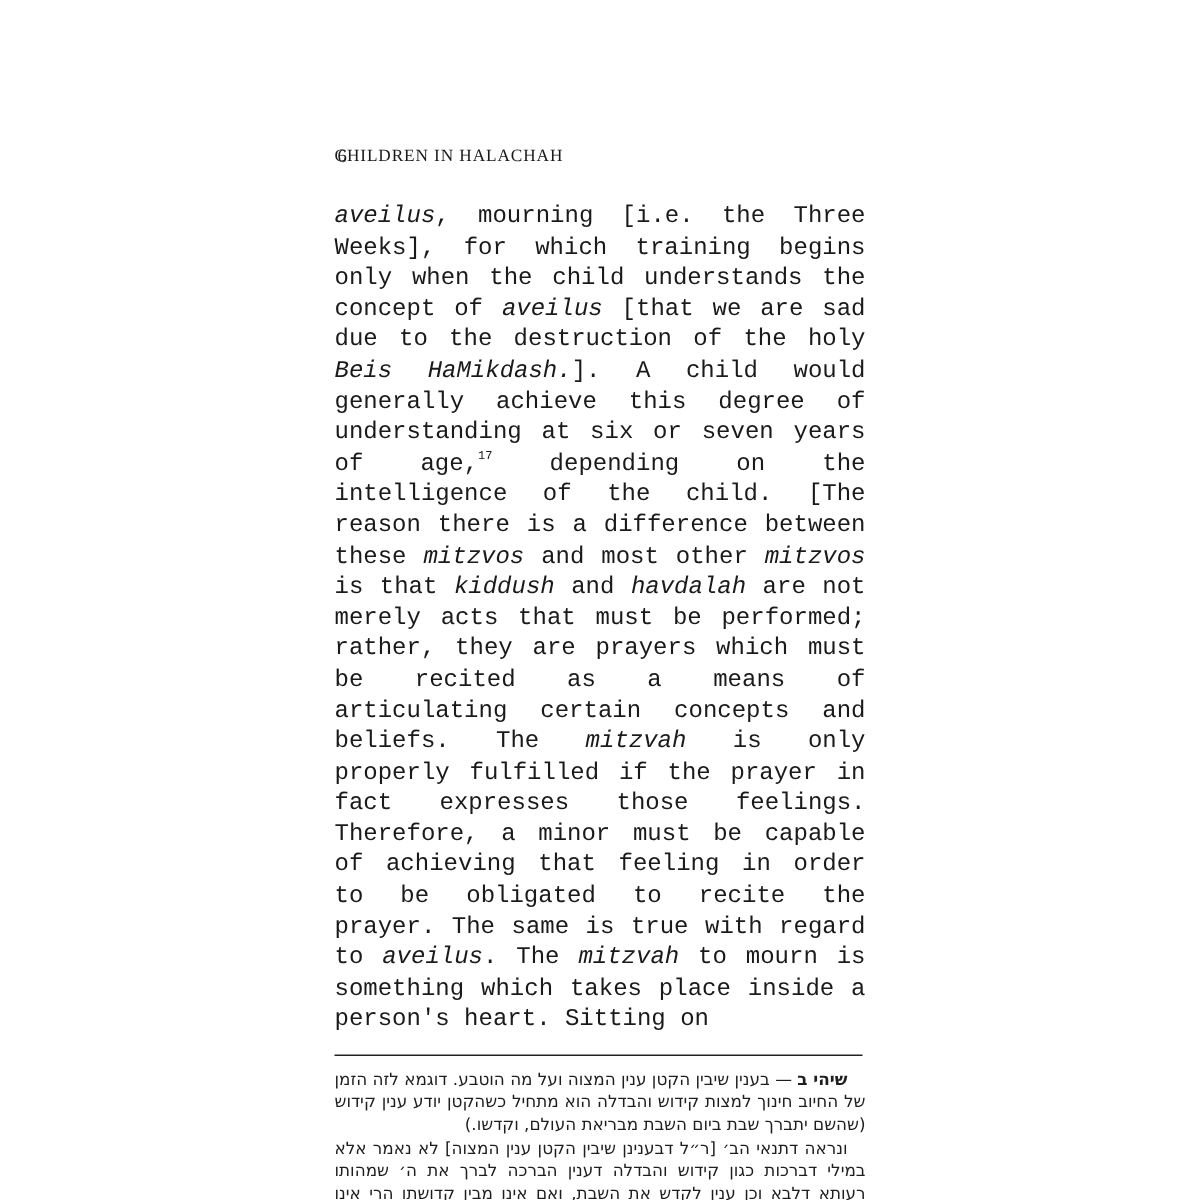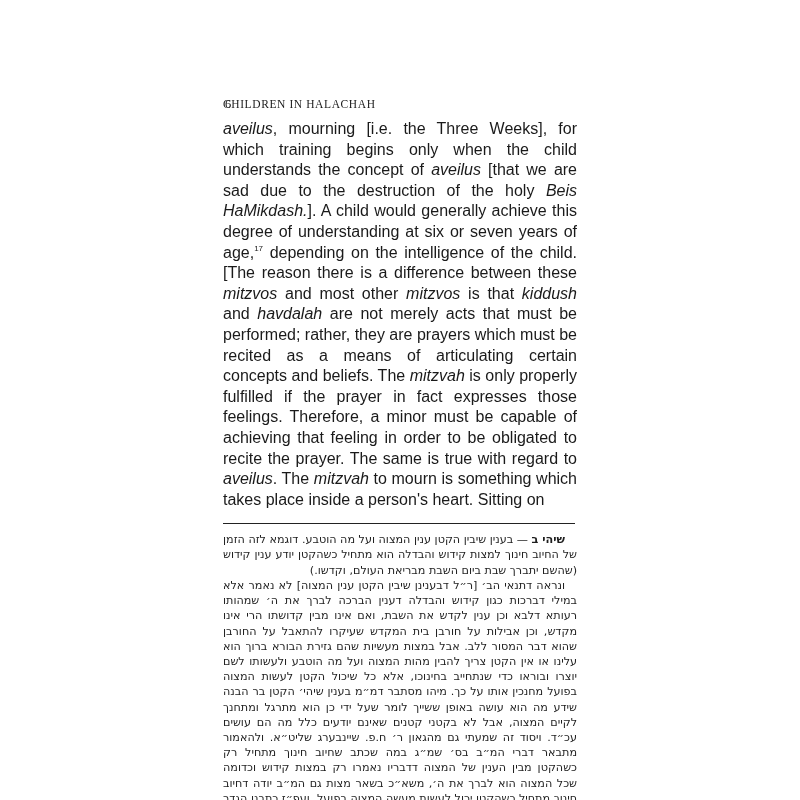--- a/index.html
+++ b/index.html
@@ -11,22 +11,22 @@
   .running-head {
     position: relative; height: 18px;
     font-family: "Liberation Serif", serif; font-size: 12.5px;
   }
   .page-number { position: absolute; left: 2px; top: 0; }
   .book-title {
     position: absolute; left: 0; right: 4px; text-align: left;
     letter-spacing: 0.6px; font-size: 11.5px; top: 1px;
   }
   .main-text {
-    margin-top: 4px;
-    font-family: Liberation Sans, sans-serif; font-size: 16px;
+    margin-top: 19px;
+    font-family: Liberation Mono, monospace; font-size: 16px;
     line-height: 20.6px; text-align: justify; text-align-last: left;
     word-spacing: 0px;
   }
   .main-text p { margin: 0; text-align: justify; }
   .main-text i { font-style: italic; }
   .main-text sup { font-size: 8px; line-height: 0; vertical-align: 7px; }
   .rule {
     margin-top: 13px; height: 0; border-top: 1.2px solid #222; width: 352px;
   }
   .footnotes {

